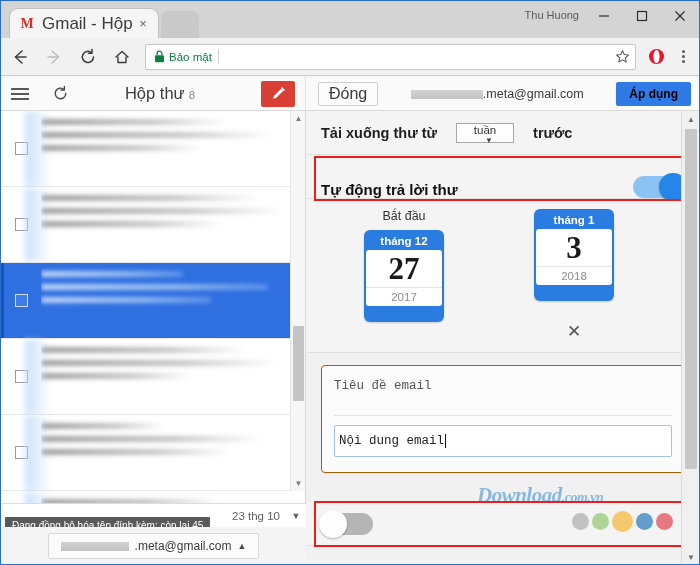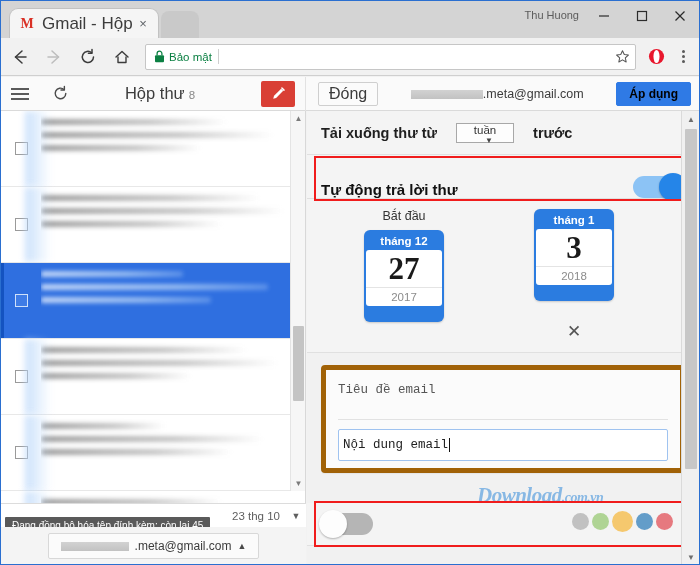--- a/index.html
+++ b/index.html
@@ -352,21 +352,21 @@
     position: absolute; left: 192px; top: 124px; width: 150px;
     text-align: center; font-size: 17px; color: #555; cursor: pointer;
     line-height: 1;
   }
 
   .row-compose {
     height: 124px; padding: 12px 14px 0 14px; background: #f1f1f1;
   }
   .compose-card {
     width: 100%; height: 108px;
-    background: #fbfbfb; border: 5px solid #a16207; border-radius: 4px;
+    background: #fbfbfb; border: 1px solid #a16207; border-radius: 4px;
     box-shadow: 0 1px 1px rgba(0,0,0,.05);
     padding: 10px 12px;
   }
   .subject-field {
     height: 40px; font-family: "Liberation Mono", monospace;
     font-size: 12.5px; color: #555; border-bottom: 1px solid #e2e2e2;
     display: flex; align-items: flex-start; padding-top: 3px;
     cursor: text;
   }
   .body-field {

